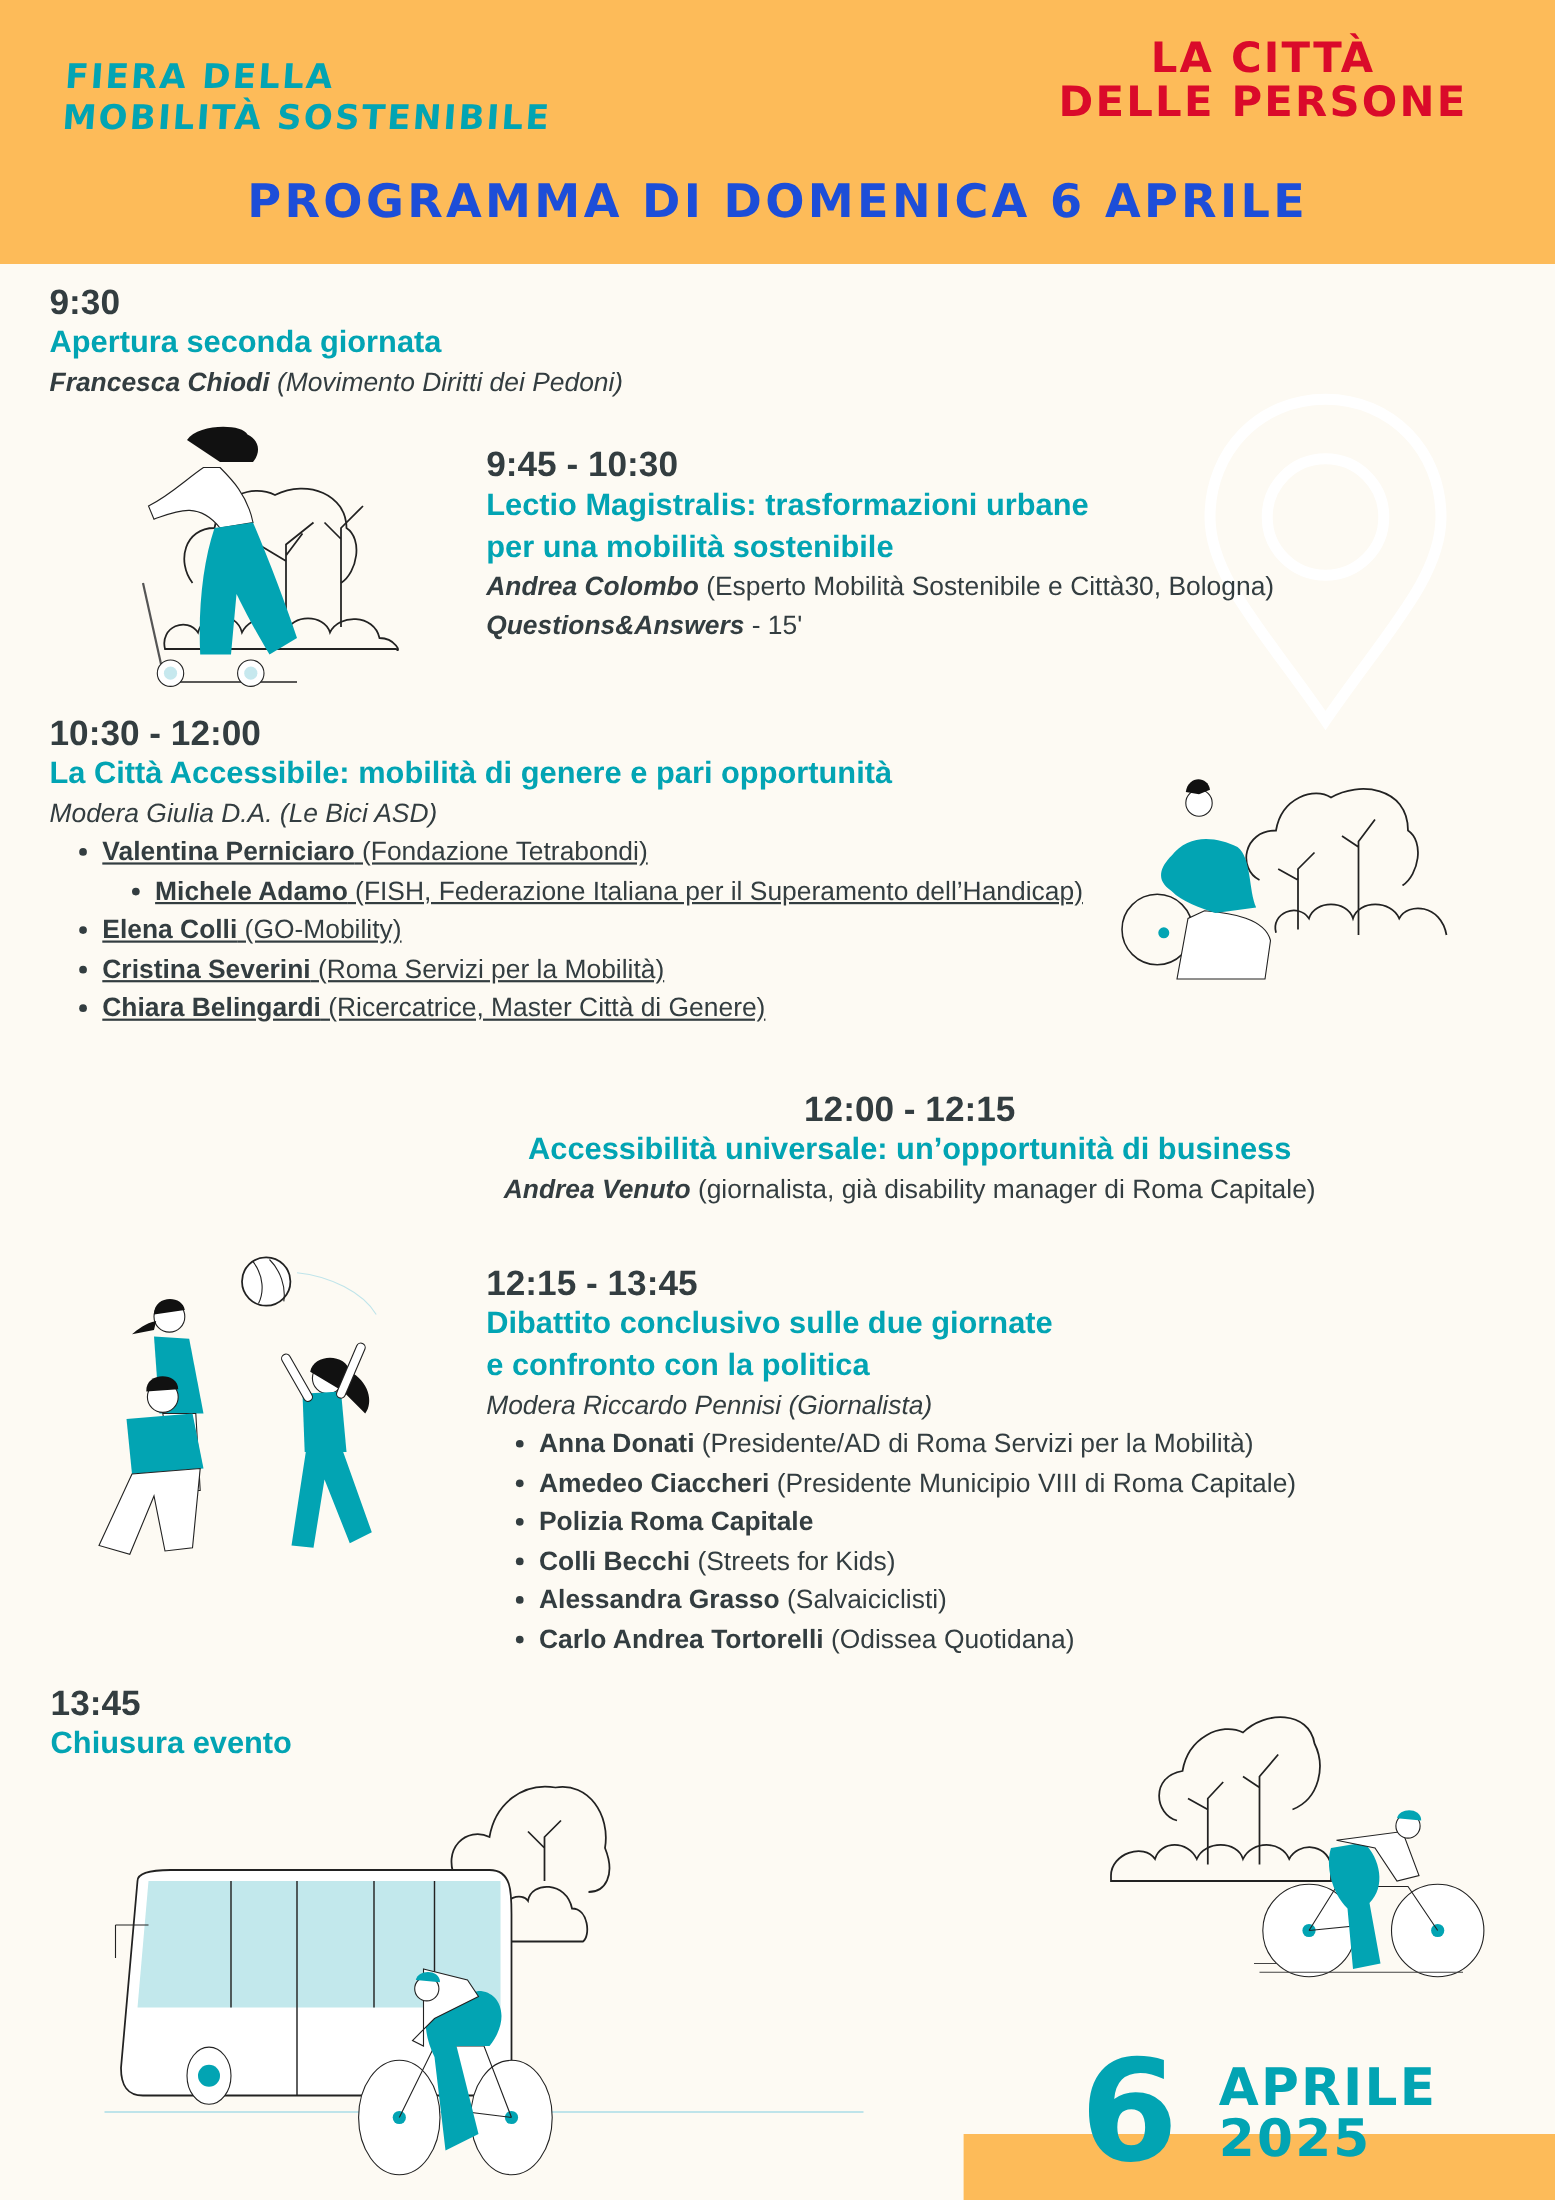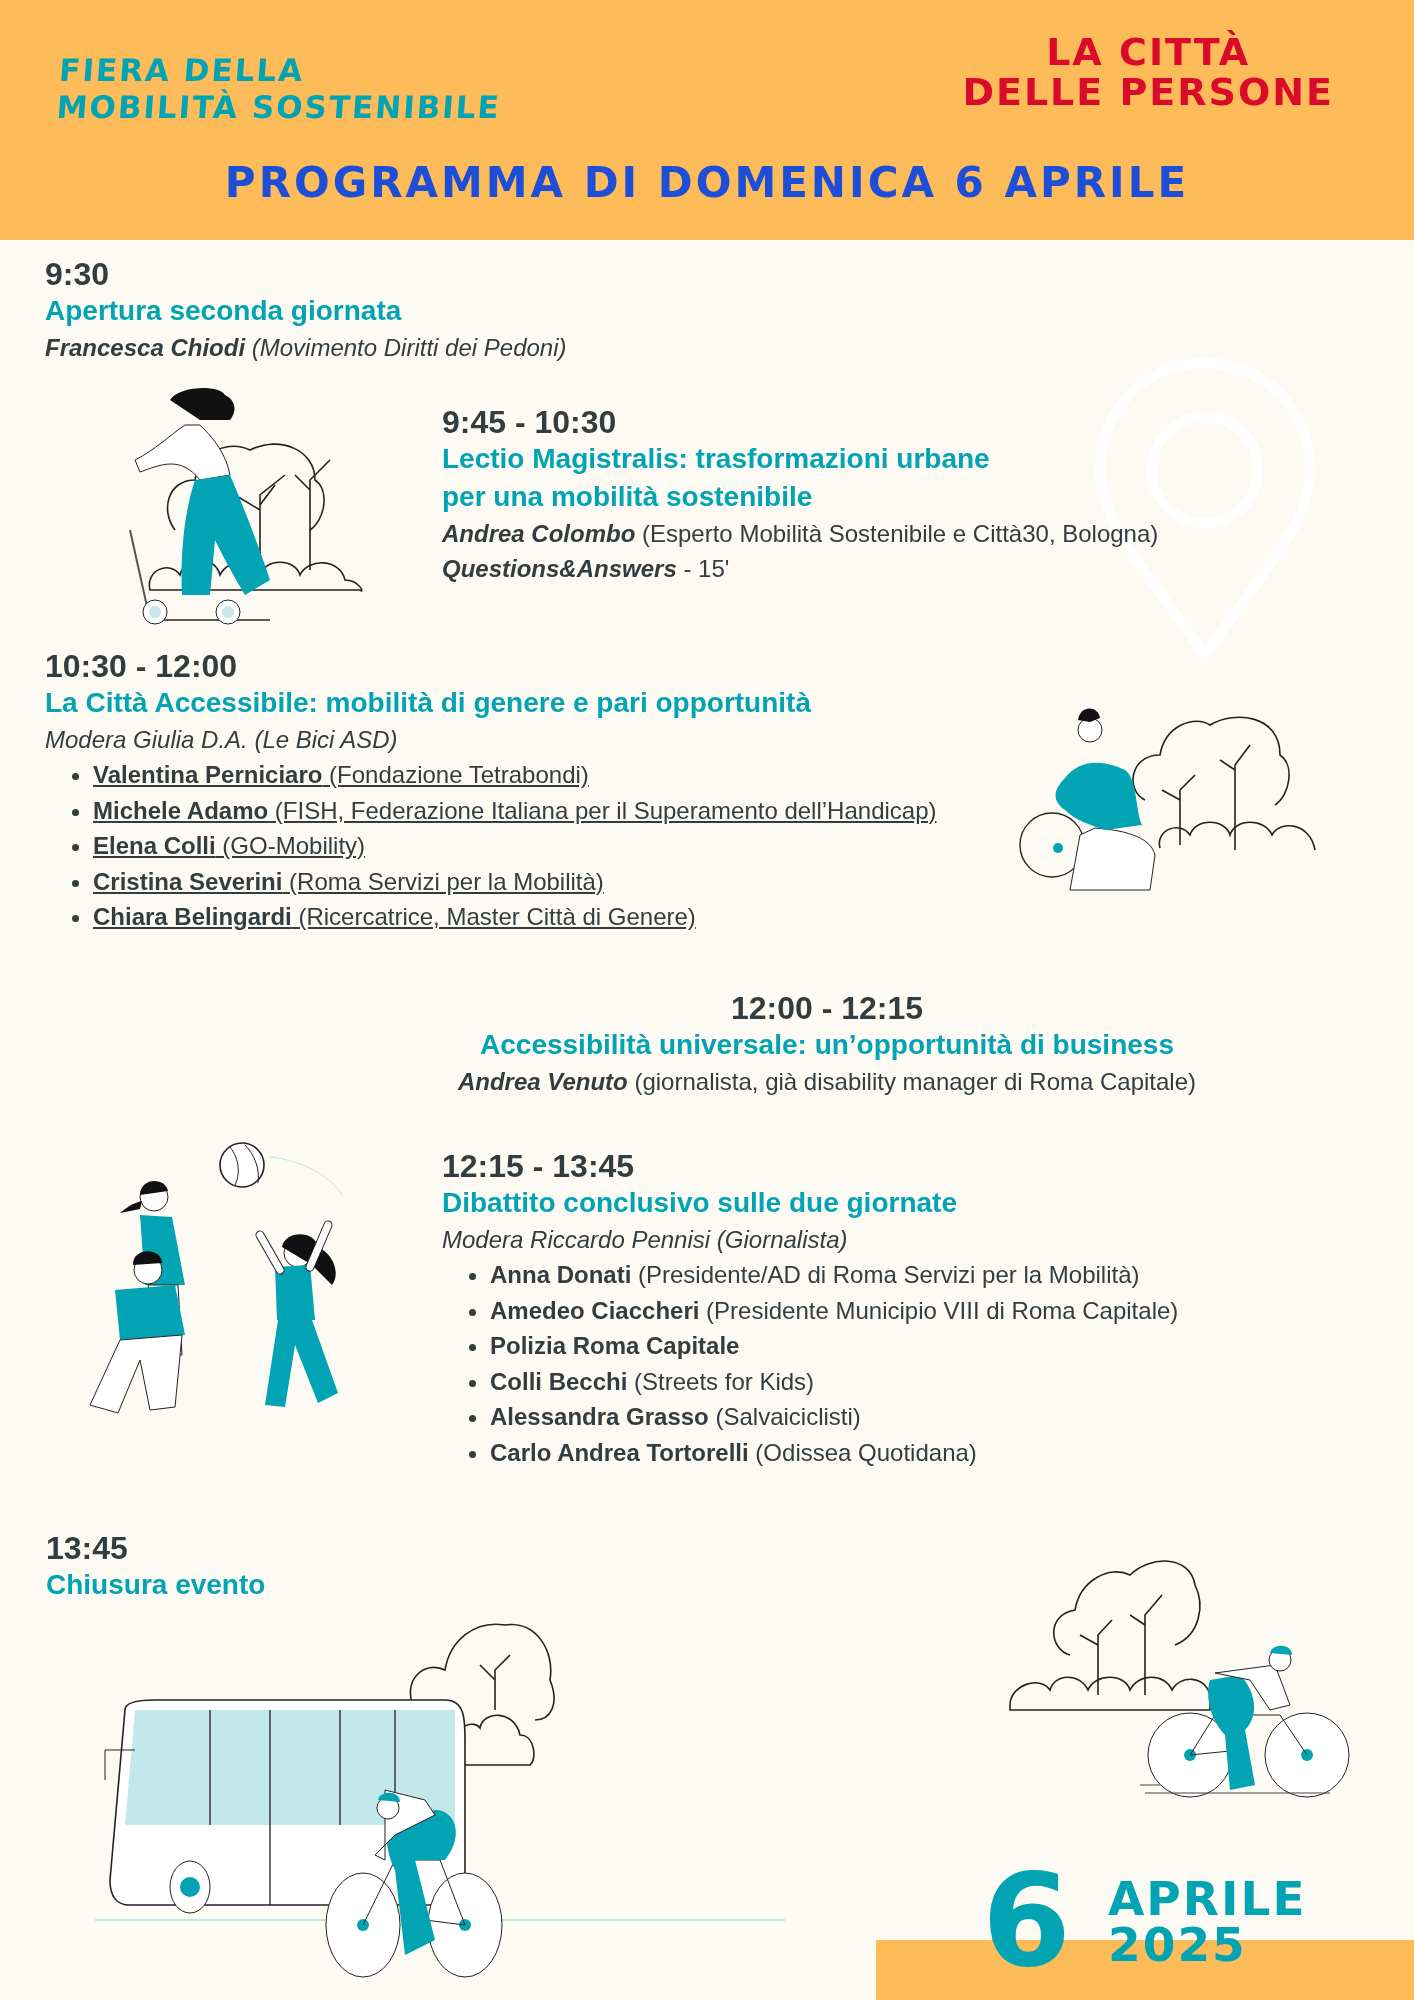--- a/index.html
+++ b/index.html
@@ -84,21 +84,21 @@
   <div class="line"><b>Andrea Colombo</b> <span>(Esperto Mobilità Sostenibile e Città30, Bologna)</span></div>
   <div class="line"><b>Questions&amp;Answers</b><span> - 15'</span></div>
 </div>
 
 <div class="block" style="left:45px;top:648px;width:960px;">
   <div class="time">10:30 - 12:00</div>
   <div class="title">La Città Accessibile: mobilità di genere e pari opportunità</div>
   <div class="line it"><span class="u">Modera Giulia D.A.</span><span> (Le Bici ASD)</span></div>
   <ul style="width:912px;text-decoration:underline;">
     <li><b>Valentina Perniciaro</b><span> (Fondazione Tetrabondi)</span></li>
-    <li style="padding-right:0;"><b>Michele Adamo</b><span> (FISH, Federazione Italiana per il Superamento dell’Handicap)</span></li>
+    <li style="padding-right:0;margin-left:48px;"><b>Michele Adamo</b><span> (FISH, Federazione Italiana per il Superamento dell’Handicap)</span></li>
     <li><b>Elena Colli</b><span> (GO-Mobility)</span></li>
     <li><b>Cristina Severini</b><span> (Roma Servizi per la Mobilità)</span></li>
     <li><b>Chiara Belingardi</b><span> (Ricercatrice, Master Città di Genere)</span></li>
   </ul>
 </div>
 
 <svg style="left:1010px;top:670px;" width="320" height="225" viewBox="0 0 320 225">
   <g fill="none" stroke="#222" stroke-width="1.6">
     <path d="M135 130 C115 120 120 85 150 85 C155 55 185 45 200 55 C225 40 270 45 270 85 C285 95 280 125 265 135"></path>
     <path d="M170 175 V120 L185 105 M170 130 L152 120"></path>
@@ -135,20 +135,21 @@
     <path d="M212 112 C215 95 245 95 248 112 C265 120 270 140 262 150 L242 130 Z" fill="#111"></path>
   <path d="M205 132 L240 130 L245 185 L207 185 Z" fill="#02a4b3"></path>
   <path d="M208 185 L195 270 L215 272 L225 210 L248 268 L268 258 L242 185 Z" fill="#02a4b3"></path>
   <path d="M210 135 L190 100 M240 132 L258 90" stroke="#222" stroke-width="9" stroke-linecap="round"></path>
   <path d="M210 135 L190 100 M240 132 L258 90" stroke="#fff" stroke-width="7" stroke-linecap="round"></path>
 </svg>
 
 <div class="block" style="left:442px;top:1148px;width:960px;">
   <div class="time">12:15 - 13:45</div>
   <div class="title">Dibattito conclusivo sulle due giornate</div>
+  <div class="title">e confronto con la politica</div>
   <div class="line it"><span class="u">Modera Riccardo Pennisi</span><span> (Giornalista)</span></div>
   <ul>
     <li><b>Anna Donati</b><span> (Presidente/AD di Roma Servizi per la Mobilità)</span></li>
     <li><b>Amedeo Ciaccheri</b><span> (Presidente Municipio VIII di Roma Capitale)</span></li>
     <li><b>Polizia Roma Capitale</b><span></span></li>
     <li><b>Colli Becchi</b><span> (Streets for Kids)</span></li>
     <li><b>Alessandra Grasso</b><span> (Salvaiciclisti)</span></li>
     <li><b>Carlo Andrea Tortorelli</b><span> (Odissea Quotidana)</span></li>
   </ul>
 </div>

